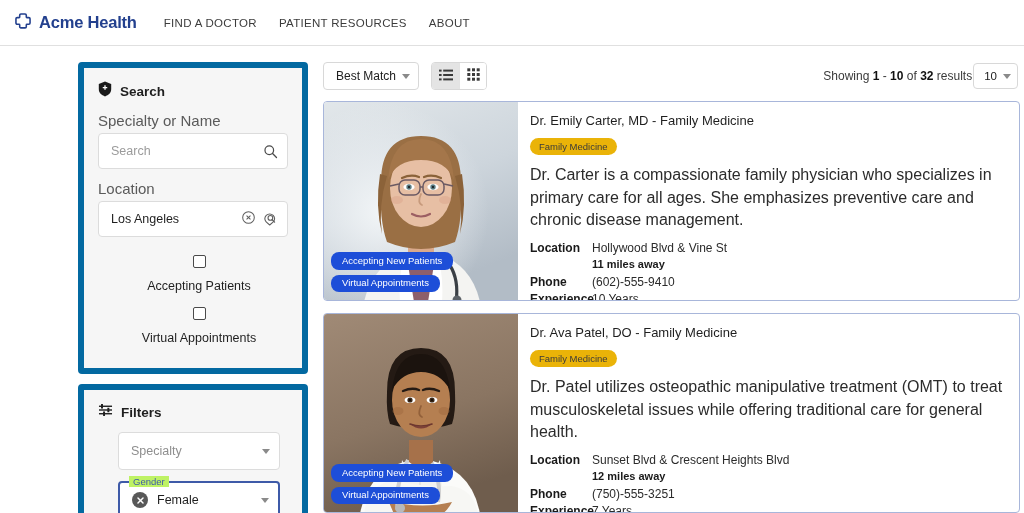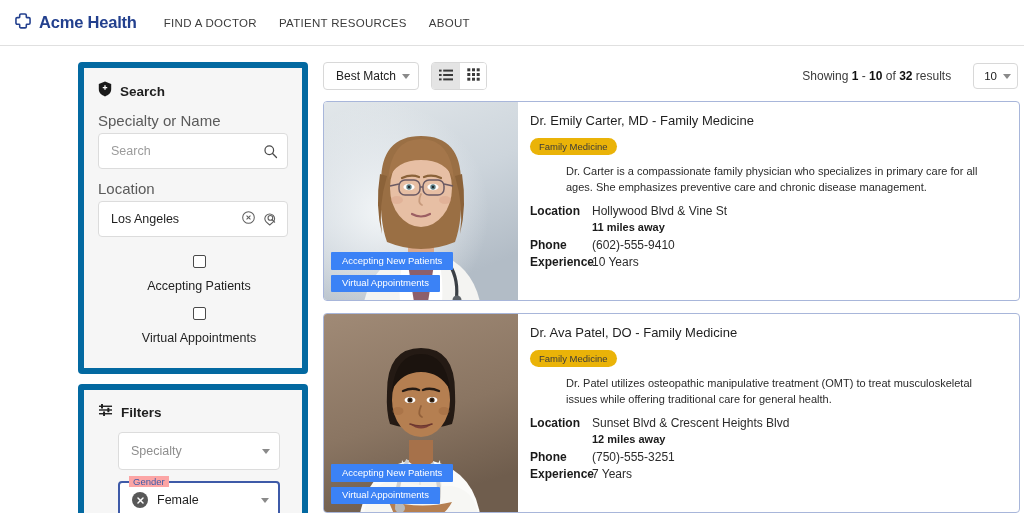--- a/index.html
+++ b/index.html
@@ -106,21 +106,21 @@
   }
   .select-box:last-child { margin-bottom: 0; }
   .select-box .sel-val { flex: 1; }
   .select-box.focused {
     border: 2px solid #3e5aa8;
     color: #1f1f1f;
   }
   .float-label {
     position: absolute;
     top: -7px; left: 9px;
-    background: #fca5a5;
+    background: #bef264;
     padding: 0 4px;
     font-size: 9.5px;
     color: #3e5aa8;
   }
   .chip-x {
     width: 16px; height: 16px; border-radius: 50%;
     background: #585858;
     display: inline-flex; align-items: center; justify-content: center;
     margin-right: 9px; flex: 0 0 16px;
   }
@@ -167,21 +167,21 @@
   .view-btn {
     width: 27px; height: 26px;
     display: flex; align-items: center; justify-content: center;
     background: #fff; cursor: pointer;
   }
   .view-btn.active { background: #e4e4e4; }
   .view-btn + .view-btn { border-left: 1px solid #e3e3e3; }
   .spacer { flex: 1; }
   .showing {
     font-size: 12px; color: #3a3a3a;
-    margin-right: 22px; white-space: nowrap;
+    margin-right: 1px; white-space: nowrap;
   }
   .showing b { font-weight: bold; color: #111; }
   .perpage {
     background: #fff;
     border: 1px solid #d8d8d8;
     border-radius: 4px;
     height: 26px;
     display: flex; align-items: center;
     padding: 0 6px 0 10px;
     font-size: 11.5px;
@@ -204,24 +204,24 @@
   }
   .photo-canvas { position: absolute; inset: 0; }
   .badges {
     position: absolute;
     left: 7px; bottom: 8px;
     display: flex; flex-direction: column; gap: 5px;
     align-items: flex-start;
     z-index: 5;
   }
   .badge {
-    background: #3b82f6;
+    background: #1d4ed8;
     color: #fff;
     font-size: 9.5px;
-    border-radius: 1px;
+    border-radius: 8px;
     padding: 3.5px 11px;
     white-space: nowrap;
     line-height: 1.1;
   }
   .card-body {
     flex: 1;
     padding: 11px 14px 10px 12px;
     min-width: 0;
   }
   .doc-name {
@@ -230,23 +230,22 @@
   .spec-chip {
     display: inline-block;
     background: #eab308;
     color: #3a3a3a;
     font-size: 9.5px;
     border-radius: 10px;
     padding: 3px 9px;
     margin-bottom: 9px;
   }
   .doc-bio {
-    font-size: 11px; color: #2b2b2b; line-height: 1.42;
+    font-size: 16px; color: #2b2b2b; line-height: 1.42;
     margin-bottom: 9px;
-    margin-left: 36px;
   }
   .detail-row {
     display: flex; font-size: 12px; margin-bottom: 3px;
   }
   .detail-key {
     font-weight: bold; color: #1a1a1a;
     width: 62px; flex: 0 0 62px;
   }
   .detail-val { color: #2b2b2b; }
   .detail-sub {

